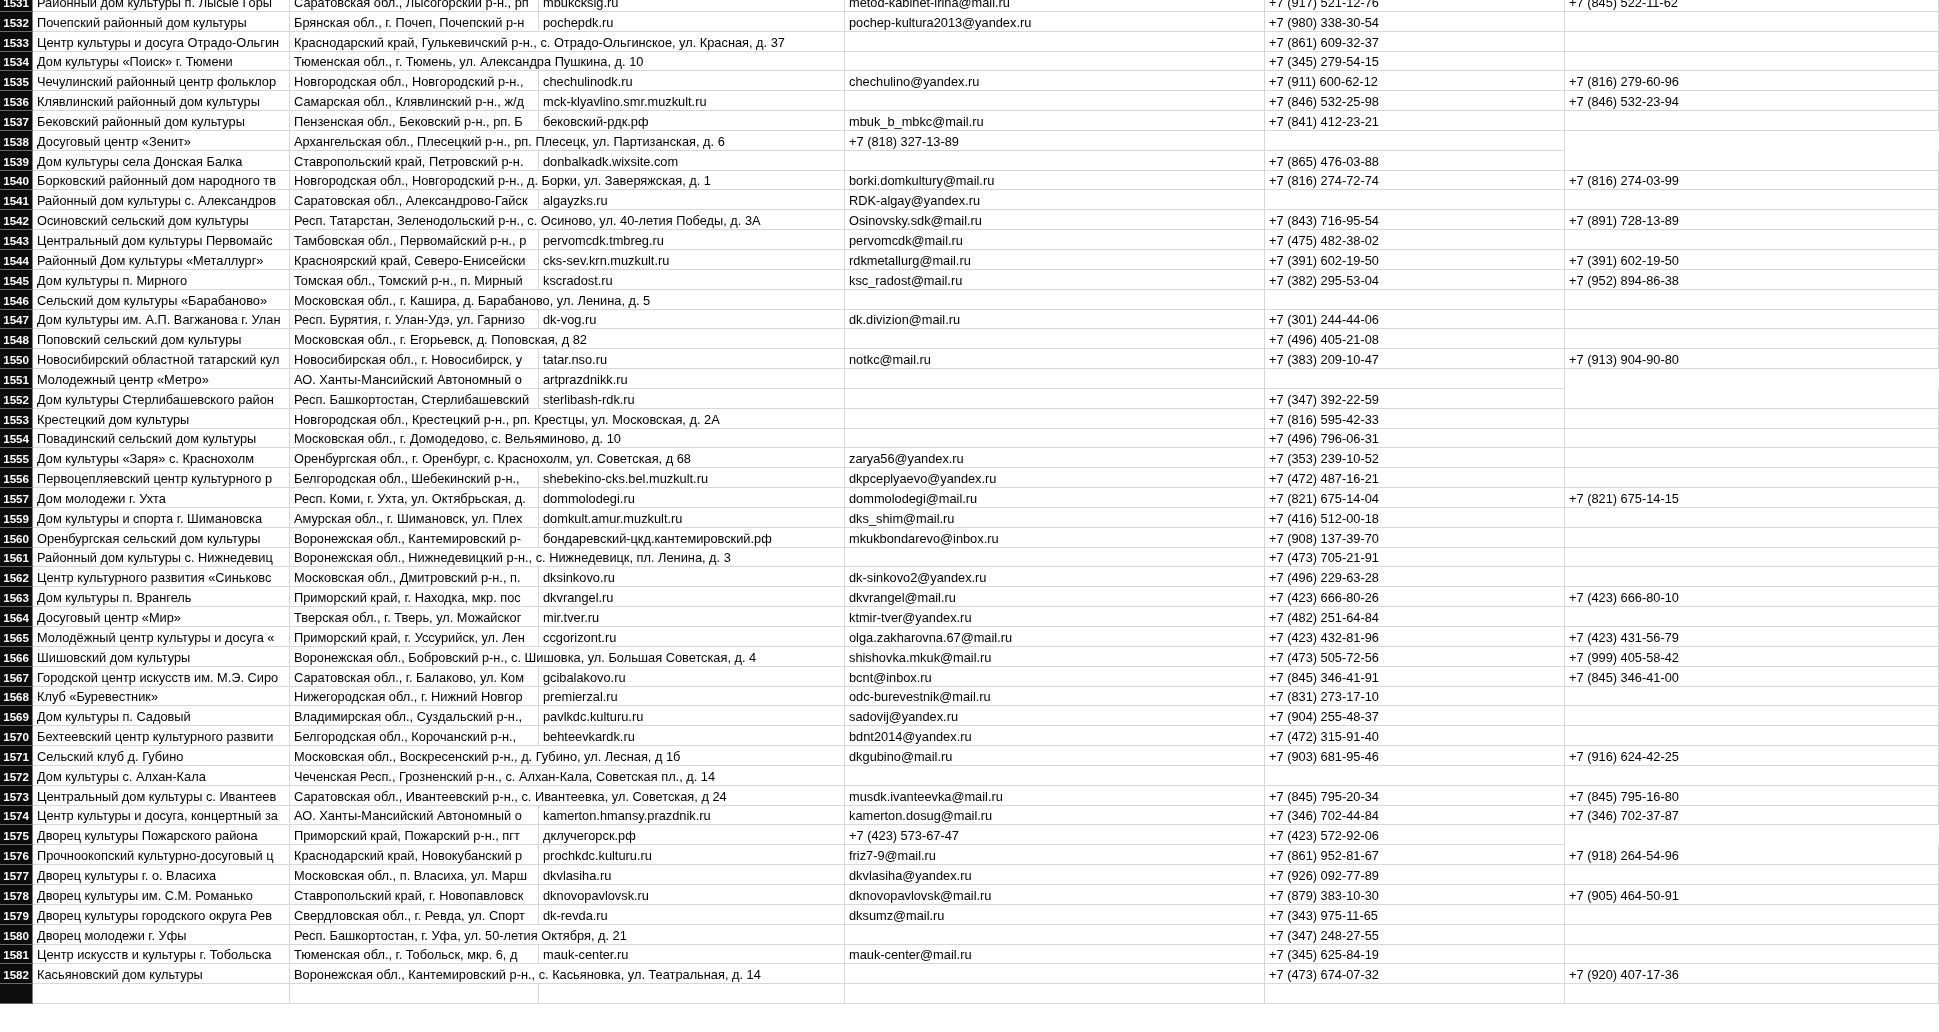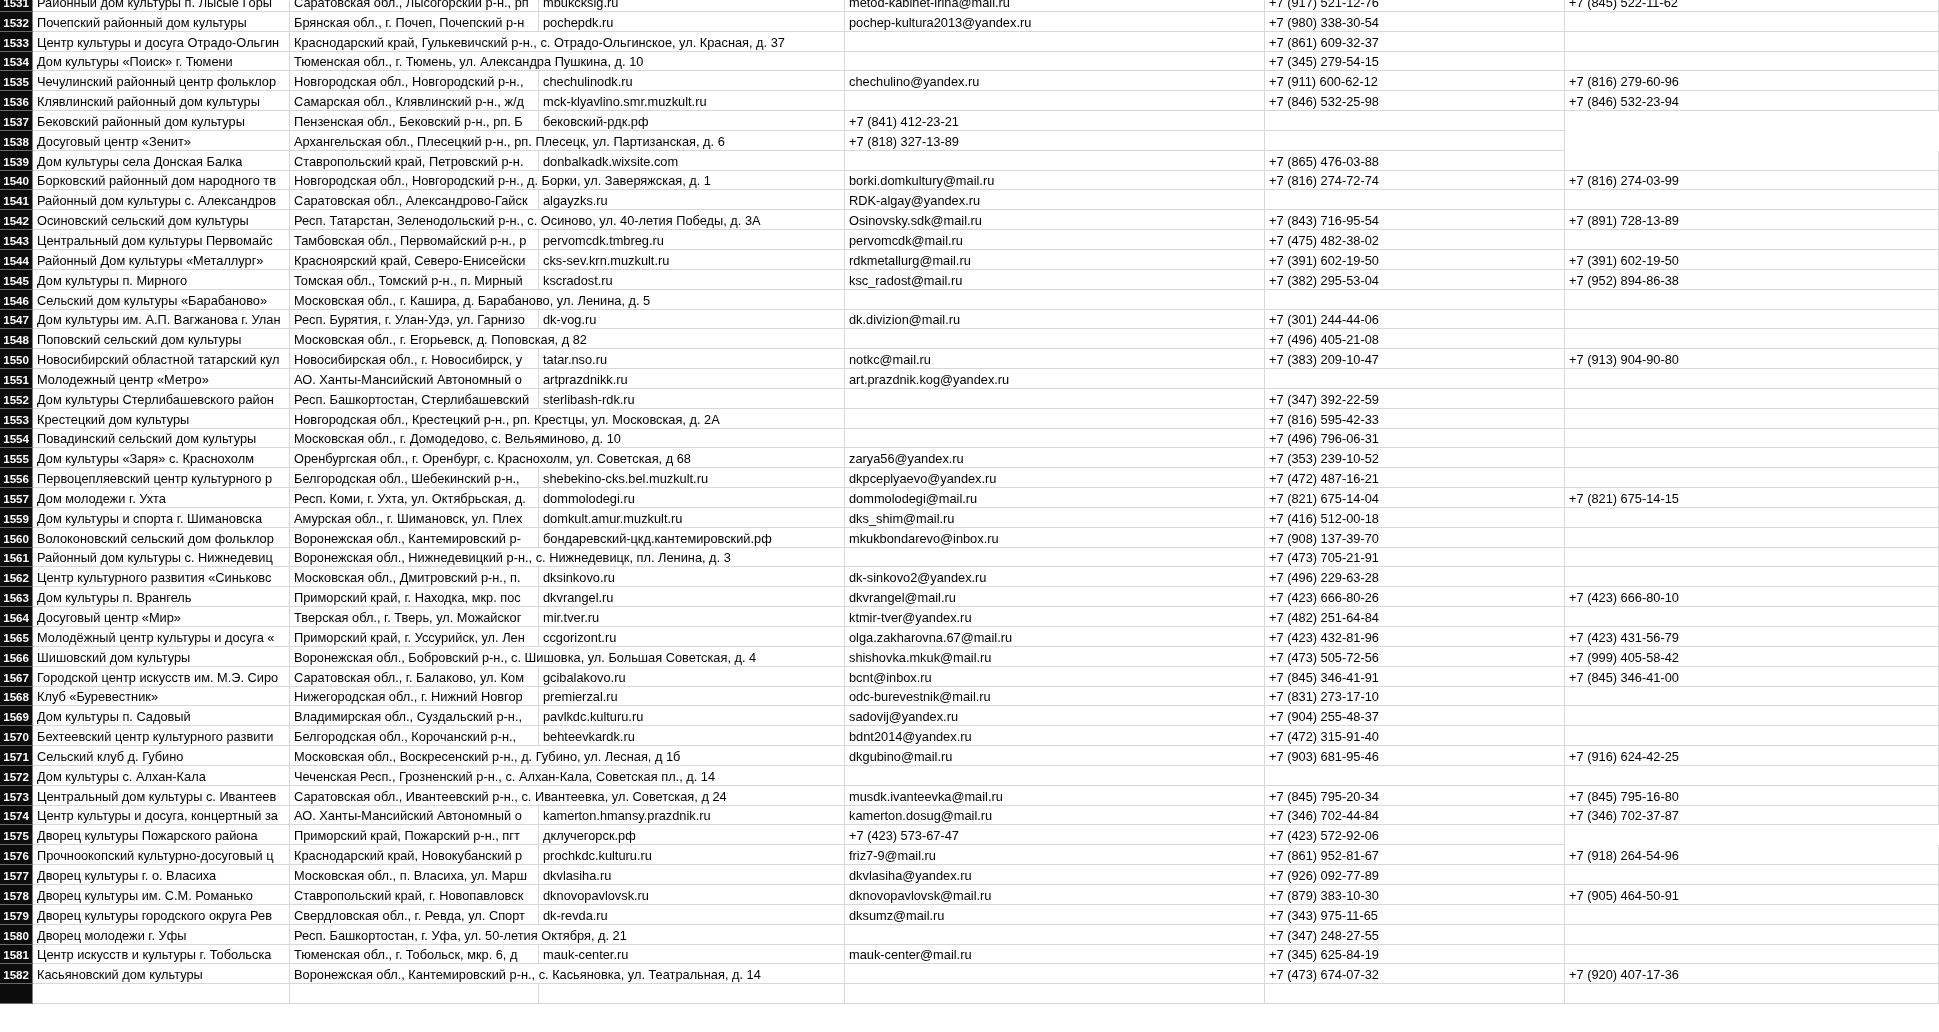--- a/index.html
+++ b/index.html
@@ -99,20 +99,21 @@
     <div class="c">mck-klyavlino.smr.muzkult.ru</div>
     <div class="c"></div>
     <div class="c">+7 (846) 532-25-98</div>
     <div class="c">+7 (846) 532-23-94</div>
   </div>
     <div class="row">
     <div class="hdr">1537</div>
     <div class="c">Бековский районный дом культуры</div>
     <div class="c">Пензенская обл., Бековский р-н., рп. Б</div>
     <div class="c">бековский-рдк.рф</div>
+    <div class="c">mbuk_b_mbkc@mail.ru</div>
     <div class="c">+7 (841) 412-23-21</div>
     <div class="c"></div>
   </div>
     <div class="row spill">
     <div class="hdr">1538</div>
     <div class="c">Досуговый центр «Зенит»</div>
     <div class="c">Архангельская обл., Плесецкий р-н., рп. Плесецк, ул. Партизанская, д. 6</div>
     <div class="c">+7 (818) 327-13-89</div>
     <div class="c"></div>
   </div>
@@ -209,21 +210,20 @@
     <div class="c">tatar.nso.ru</div>
     <div class="c">notkc@mail.ru</div>
     <div class="c">+7 (383) 209-10-47</div>
     <div class="c">+7 (913) 904-90-80</div>
   </div>
     <div class="row">
     <div class="hdr">1551</div>
     <div class="c">Молодежный центр «Метро»</div>
     <div class="c">АО. Ханты-Мансийский Автономный о</div>
     <div class="c">artprazdnikk.ru</div>
-    <div class="c">art.prazdnik.kog@yandex.ru</div>
     <div class="c"></div>
     <div class="c"></div>
   </div>
     <div class="row">
     <div class="hdr">1552</div>
     <div class="c">Дом культуры Стерлибашевского район</div>
     <div class="c">Респ. Башкортостан, Стерлибашевский</div>
     <div class="c">sterlibash-rdk.ru</div>
     <div class="c"></div>
     <div class="c">+7 (347) 392-22-59</div>
@@ -275,21 +275,21 @@
     <div class="hdr">1559</div>
     <div class="c">Дом культуры и спорта г. Шимановска</div>
     <div class="c">Амурская обл., г. Шимановск, ул. Плех</div>
     <div class="c">domkult.amur.muzkult.ru</div>
     <div class="c">dks_shim@mail.ru</div>
     <div class="c">+7 (416) 512-00-18</div>
     <div class="c"></div>
   </div>
     <div class="row">
     <div class="hdr">1560</div>
-    <div class="c">Волоконовский сельский дом фольклор</div>
+    <div class="c">Оренбургская сельский дом культуры</div>
     <div class="c">Воронежская обл., Кантемировский р-</div>
     <div class="c">бондаревский-цкд.кантемировский.рф</div>
     <div class="c">mkukbondarevo@inbox.ru</div>
     <div class="c">+7 (908) 137-39-70</div>
     <div class="c"></div>
   </div>
     <div class="row spill">
     <div class="hdr">1561</div>
     <div class="c">Районный дом культуры с. Нижнедевиц</div>
     <div class="c">Воронежская обл., Нижнедевицкий р-н., с. Нижнедевицк, пл. Ленина, д. 3</div>

